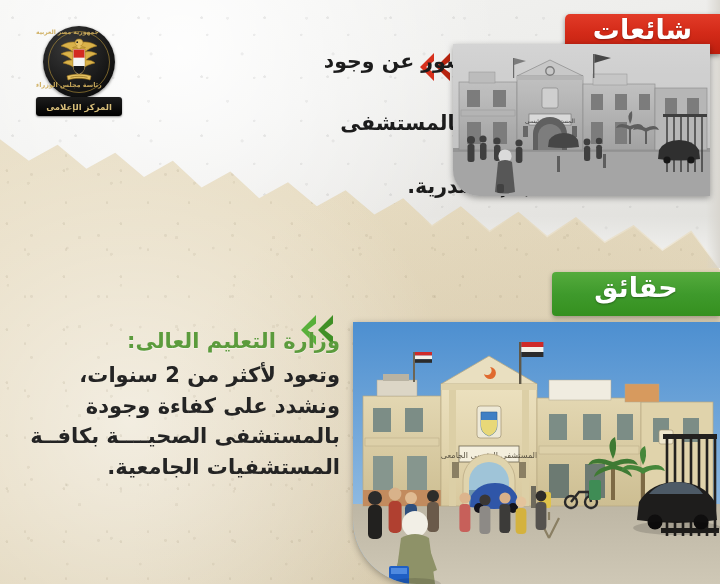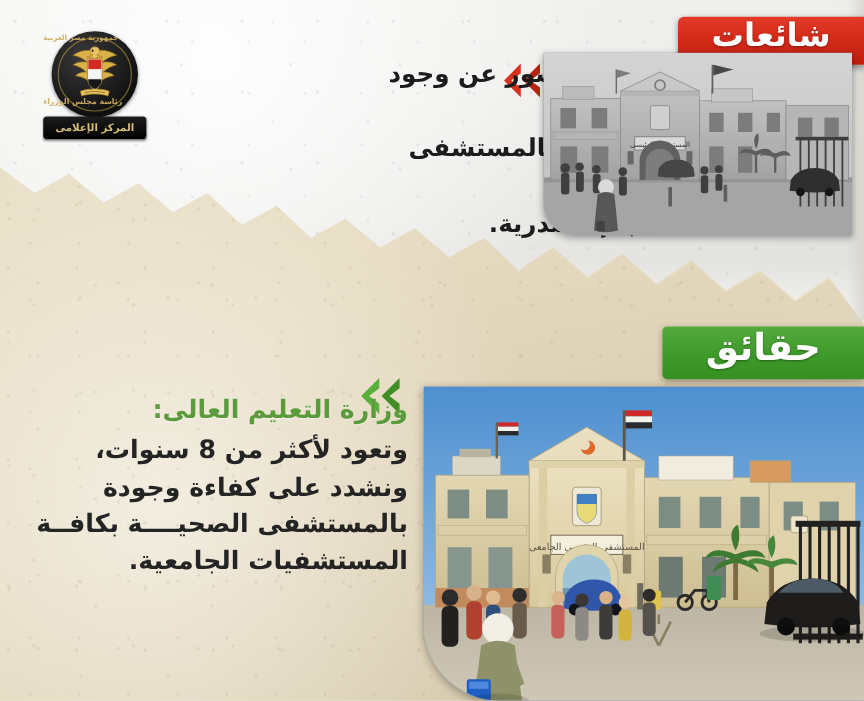--- a/index.html
+++ b/index.html
@@ -103,21 +103,21 @@
     width:155px; height:40px;
     font-size:27px;
     background:linear-gradient(180deg,#e23b28 0%,#d42b19 45%,#bf1e0e 100%);
     border-radius:5px 0 0 5px;
     box-shadow:0 2px 5px rgba(0,0,0,.4);
     padding-bottom:3px;
   }
   .badge-facts {
     right:0; top:272px;
     width:168px; height:44px;
-    font-size:31px;
+    font-size:27px;
     background:linear-gradient(180deg,#55ab3d 0%,#3f9a2c 50%,#35901f 100%);
     border-radius:4px 0 0 4px;
     box-shadow:0 2px 5px rgba(0,0,0,.3);
     padding-bottom:4px;
   }
 
   
   .logo {
     position:absolute; left:36px; top:26px;
     width:86px; height:92px;
@@ -392,21 +392,21 @@
   </div>
 
   <svg class="chev chev-green" viewBox="0 0 36 32">
     <path d="M17 1 L17 9.5 L8.5 16 L17 22.5 L17 31 L2 16 Z" fill="#58b03a"></path>
     <path d="M34 1 L34 9.5 L25.5 16 L34 22.5 L34 31 L19 16 Z" fill="#3f8f25"></path>
   </svg>
 
   <div class="fact-block">
     <div class="fact-heading">وزارة التعليم العالى:</div>
     <div class="fact-body">
-      <p>وتعود لأكثر من 8 سنوات،</p>
+      <p>وتعود لأكثر من 2 سنوات،</p>
       <p>ونشدد على كفاءة وجودة</p>
       <p>بالمستشفى الصحيــــة بكافــة</p>
       <p>المستشفيات الجامعية.</p>
     </div>
   </div>
 
   <div class="photo photo-fact">
     <svg viewBox="0 0 367 262" preserveAspectRatio="xMidYMid slice">
       <defs>
         <linearGradient id="gSky" x1="0" y1="0" x2="0" y2="1">

